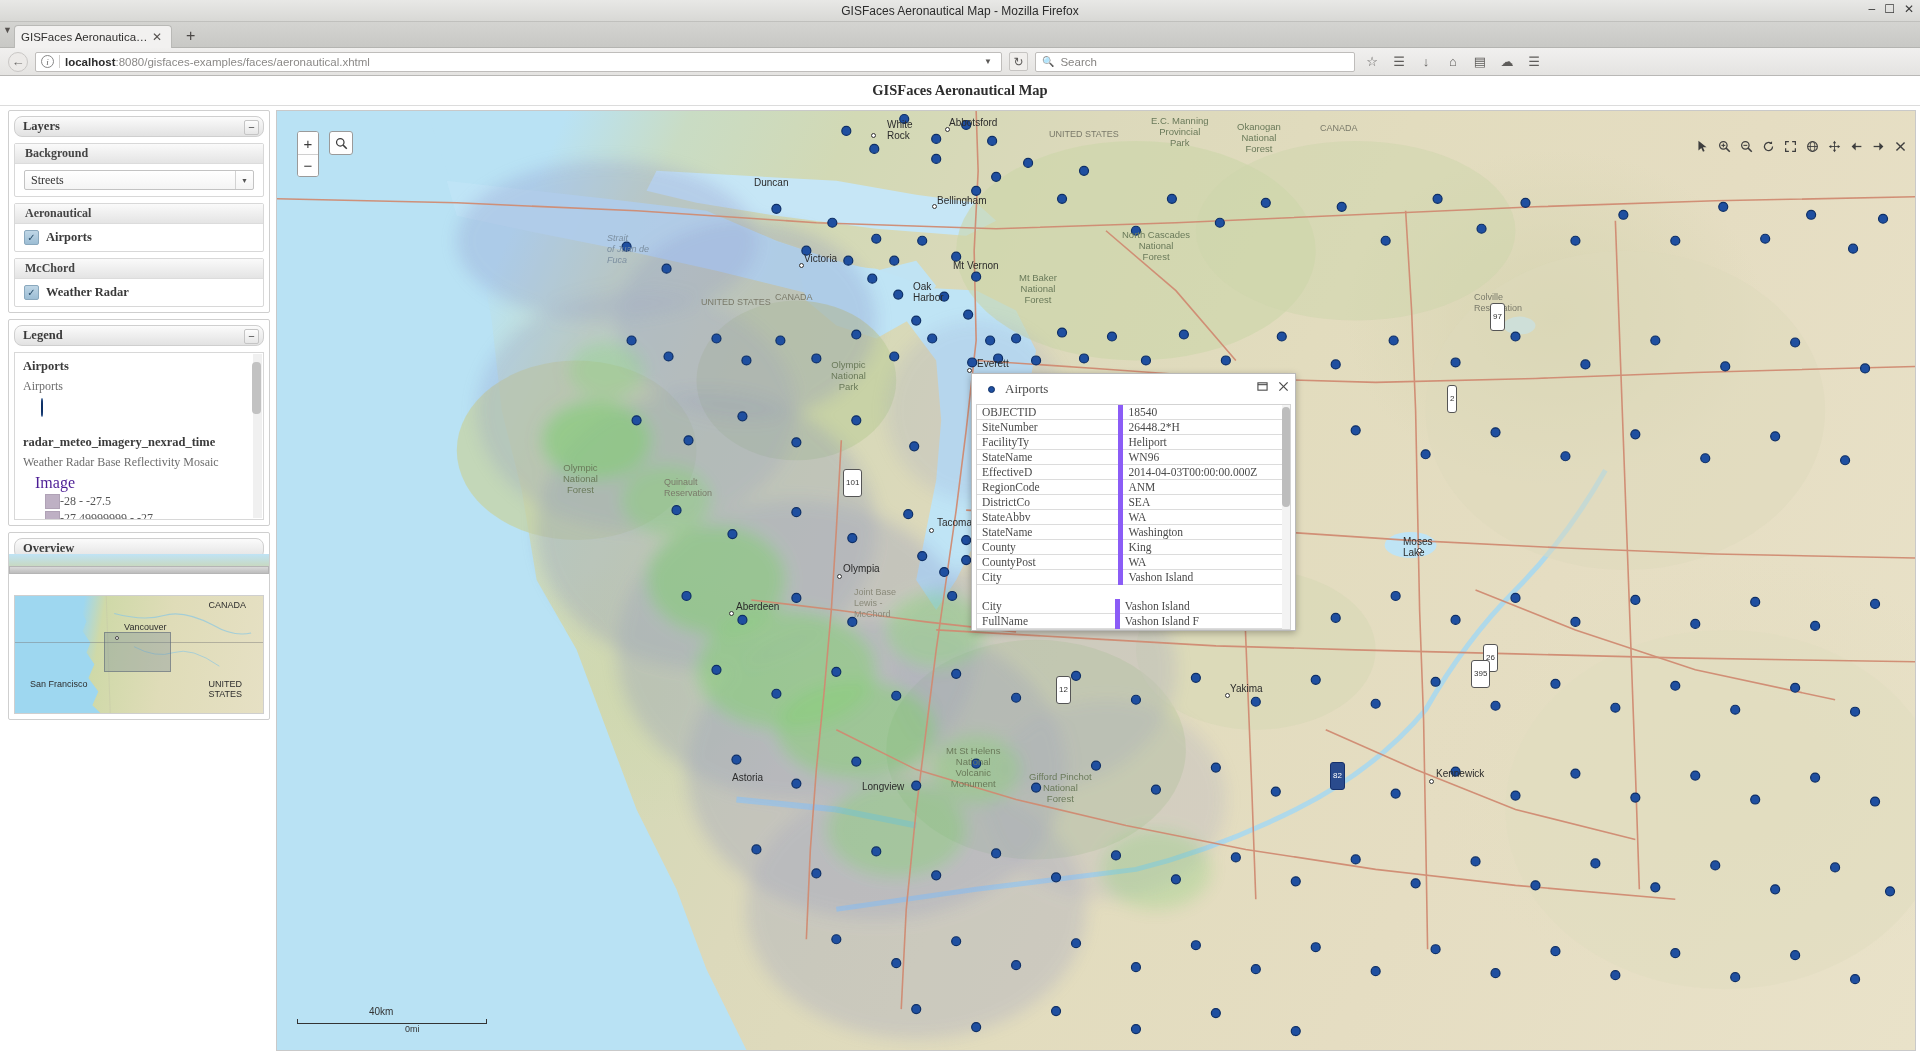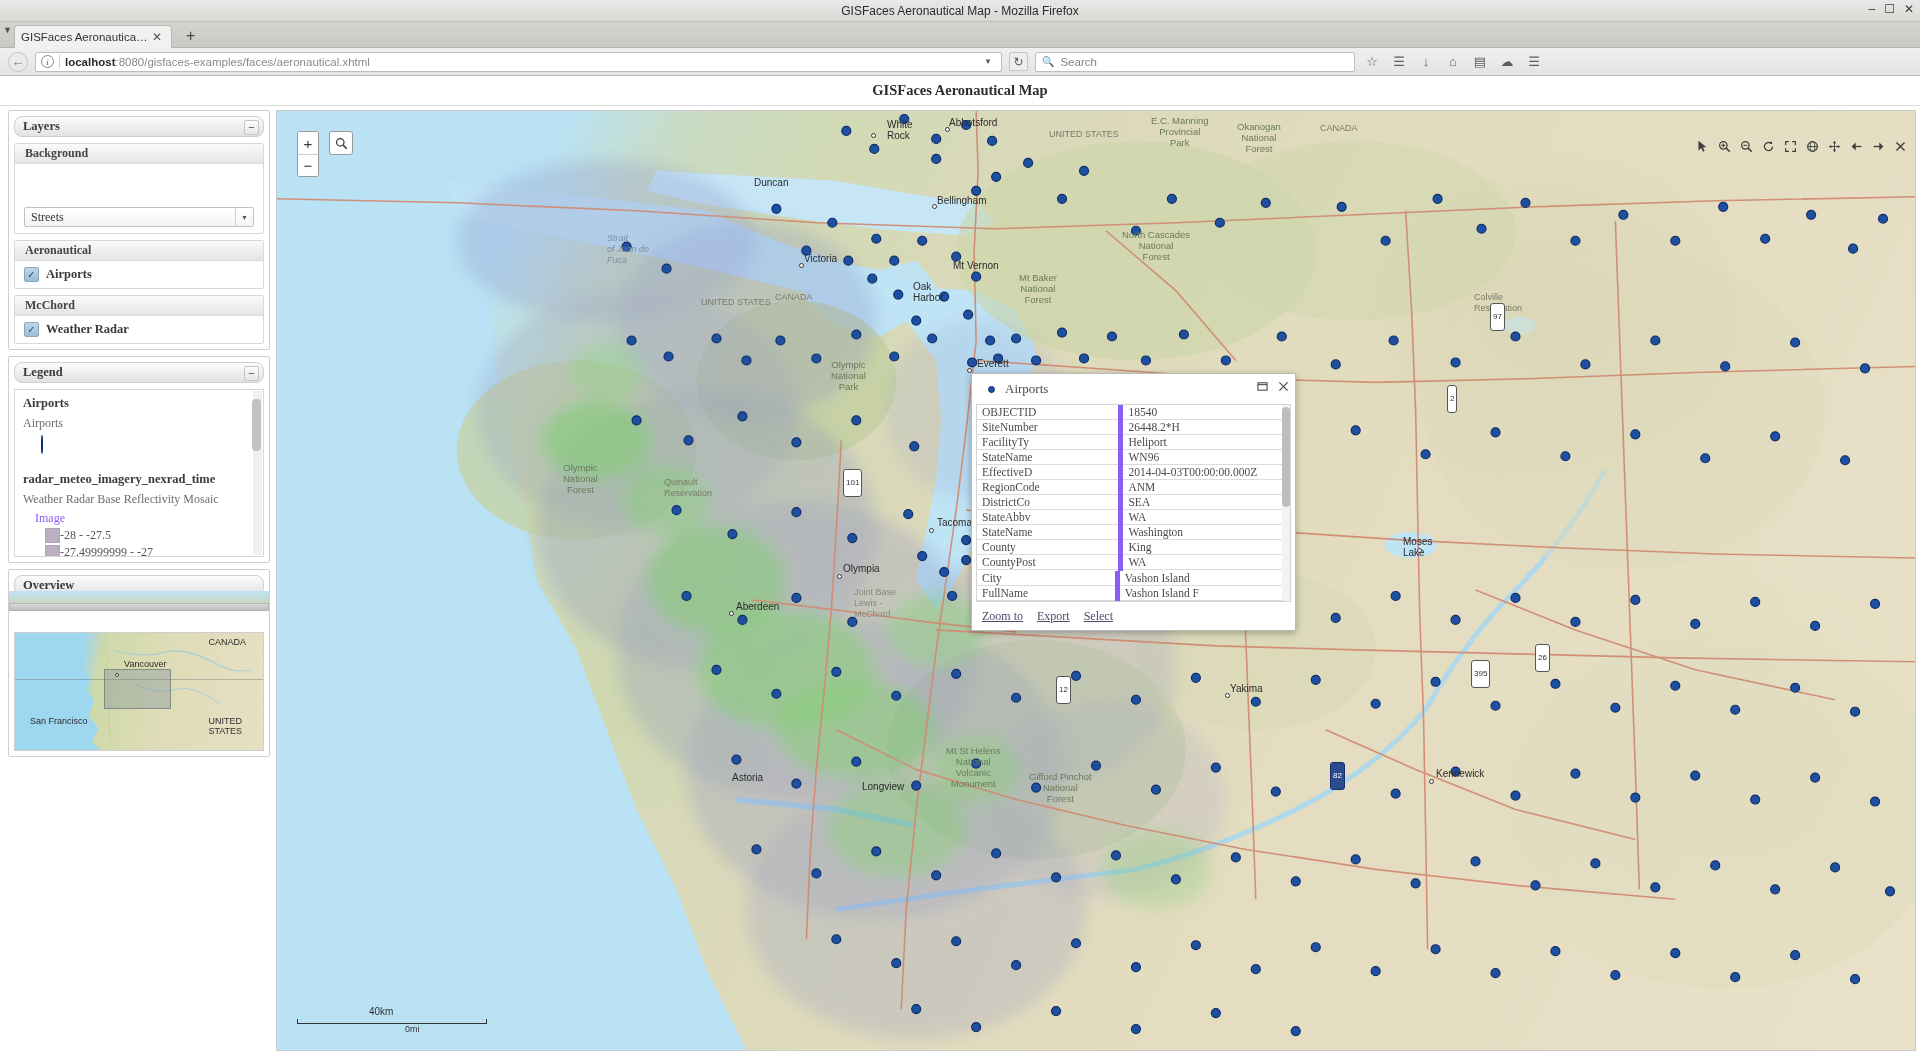--- a/index.html
+++ b/index.html
@@ -128,21 +128,21 @@
   }
   .subhead {
     background: linear-gradient(#fafafa, #e4e4e4);
     border-bottom: 1px solid #dcdcdc;
     height: 20px; display: flex; align-items: center; padding: 0 10px;
   }
   .subhead-title {
     font-family: "Liberation Serif", serif; font-weight: bold;
     font-size: 12px; color: #444;
   }
-  .field-row { padding: 12px 9px 0 9px; margin-top: 31px; }
+  .field-row { padding: 6px 9px 0 9px; }
   .field-label {
     font-family: "Liberation Serif", serif; font-weight: bold;
     font-size: 12px; color: #3e3e3e; margin-bottom: 3px;
   }
   .select {
     height: 20px; border: 1px solid #c3c3c3; border-radius: 2px;
     background: linear-gradient(#ffffff, #f4f4f4);
     display: flex; align-items: center; position: relative;
     padding: 0 20px 0 6px; cursor: pointer;
   }
@@ -186,22 +186,22 @@
   .legend-sub {
     font-family: "Liberation Serif", serif; font-size: 12px;
     color: #6d6d6d; margin-top: 5px;
   }
   .legend-dot-row { padding: 5px 0 0 18px; }
   .legend-dot {
     width: 7px; height: 7px; border-radius: 50%; background: #1b4f9c;
     border: 1px solid #0d2f63;
   }
   .legend-img-label {
-    font-family: "Liberation Serif", serif; font-size: 12px;
-    color: #8b5cf6; margin: 4px 0 2px 12px;
+    font-family: "Liberation Serif", serif; font-size: 16px;
+    color: #4c1d95; margin: 4px 0 2px 12px;
   }
   .legend-swatch-row {
     display: flex; align-items: center; margin: 2px 0 0 22px;
   }
   .legend-swatch {
     width: 15px; height: 15px; background: #beb0c4; border: 1px solid #b0a2b6;
   }
   .legend-swatch-label {
     font-family: "Liberation Serif", serif; font-size: 12px; color: #555;
   }
@@ -895,21 +895,21 @@
 National
 Forest</div>
         <div class="map-label region" style="left:577px;top:476px;line-height:11px;color:#8a8a7a;">Joint Base
 Lewis -
 McChord</div>
 
         <span class="hwy-shield" style="left:566px;top:358px;">101</span>
         <span class="hwy-shield" style="left:1213px;top:192px;">97</span>
         <span class="hwy-shield" style="left:1170px;top:274px;">2</span>
         <span class="hwy-shield" style="left:779px;top:565px;">12</span>
-        <span class="hwy-shield" style="left:1258px;top:533px;">26</span>
+        <span class="hwy-shield" style="left:1206px;top:533px;">26</span>
         <span class="hwy-shield" style="left:1194px;top:549px;">395</span>
         <span class="hwy-shield interstate" style="left:1053px;top:651px;">82</span>
       </div>
 
       <div class="zoom-ctrl">
         <div class="zoom-btn">+</div>
         <div class="zoom-btn">−</div>
       </div>
       <div class="search-ctrl">
         <svg viewBox="0 0 16 16">
@@ -1077,22 +1077,17 @@
                   </tr>
               </tbody>
             </table>
           </div>
 
           <div class="popup-vscroll">
             <div class="popup-vthumb"></div>
           </div>
         </div>
 
-        <div class="popup-footer">
-          <span class="popup-link">Zoom to</span>
-          <span class="popup-link">Export</span>
-          <span class="popup-link">Select</span>
-        </div>
       </div>
 
     </div>
   </div>
 </div>
 
 </body></html>

